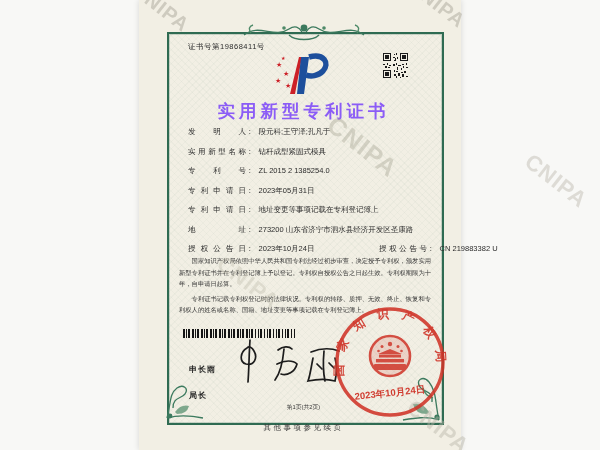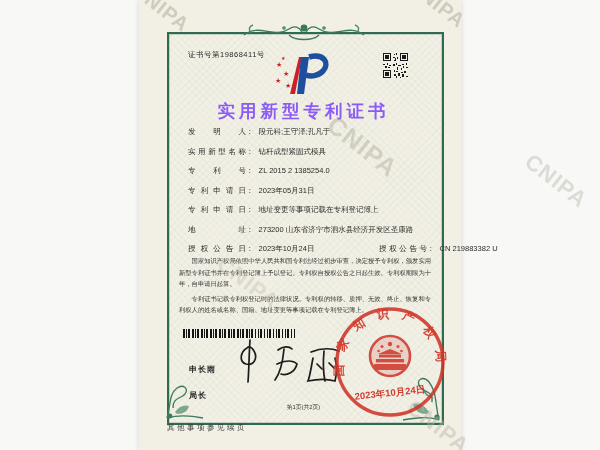--- a/index.html
+++ b/index.html
@@ -13,21 +13,21 @@
   
   .frame{position:absolute;left:28px;top:32px;width:273px;height:389px;
     border:2px solid #2f6b52;box-shadow:inset 0 0 0 1px rgba(47,107,82,.22);
     background:
       repeating-linear-gradient(45deg,rgba(60,110,85,.035) 0 1px,transparent 1px 5px),
       repeating-linear-gradient(-45deg,rgba(60,110,85,.035) 0 1px,transparent 1px 5px);}
 
   .wm{position:absolute;color:rgba(168,164,150,.48);font-weight:bold;
     transform:rotate(38deg);letter-spacing:1px;pointer-events:none;z-index:6;}
 
-  .cert-no{position:absolute;left:49px;top:50px;font-size:7.5px;color:#2b2b2b;letter-spacing:.5px;}
+  .cert-no{position:absolute;left:49px;top:42px;font-size:7.5px;color:#2b2b2b;letter-spacing:.5px;}
 
   .logo{position:absolute;left:135px;top:50px;}
   .qr{position:absolute;left:244px;top:53px;width:25px;height:25px;}
 
   .title{position:absolute;left:28px;top:99px;width:273px;text-align:center;
     font-size:17.5px;font-weight:bold;color:#8b5cf6;letter-spacing:4px;}
 
   .fields{position:absolute;left:49px;top:127px;width:252px;font-size:7.5px;color:#2b2b2b;}
   .f-row{position:relative;height:19.5px;white-space:nowrap;}
   .f-label{display:inline-block;width:58px;text-align:justify;text-align-last:justify;}
@@ -44,21 +44,21 @@
       #151515 3px 3.6px,transparent 3.6px 5.4px,#151515 5.4px 7.4px,transparent 7.4px 9px);}
 
   .sig-title{position:absolute;left:50px;top:348px;font-size:8px;color:#222;font-weight:600;letter-spacing:1px;margin-top:42px;}
   .sig-name{position:absolute;left:50px;top:364px;font-size:8px;color:#222;font-weight:600;letter-spacing:1px;text-align:center;}
   .signature{position:absolute;left:92px;top:336px;z-index:4;}
 
   .seal{position:absolute;left:193px;top:304px;z-index:7;opacity:.95;}
 
   .page-note{position:absolute;left:28px;top:403px;width:273px;text-align:center;
     font-size:5.8px;color:#333;}
-  .footer-note{position:absolute;left:28px;top:423px;width:273px;
+  .footer-note{position:absolute;left:28px;top:423px;width:273px;text-align:center;
     font-size:7.5px;color:#3a3a3a;letter-spacing:2.5px;}
 
   .orn{position:absolute;z-index:2;}
 </style>
 </head>
 <body>
 
 <div class="stage">
 
   <div class="wm" style="left:128px;top:-4px;font-size:20px;">CNIPA</div>

